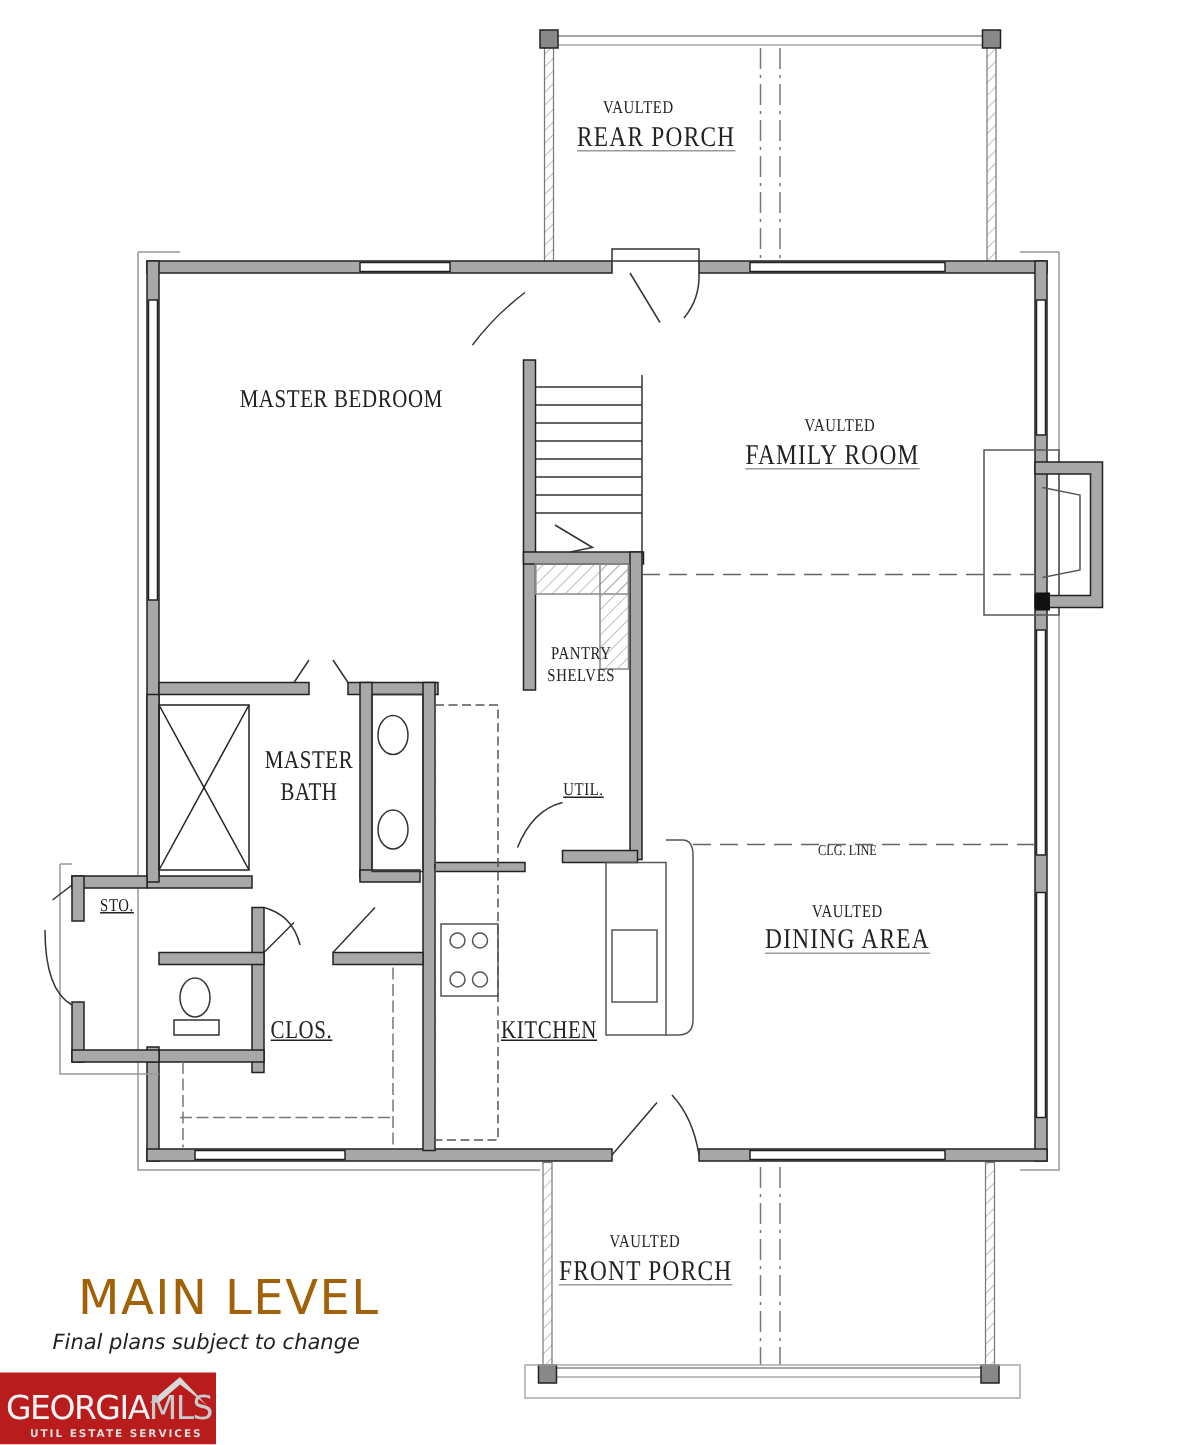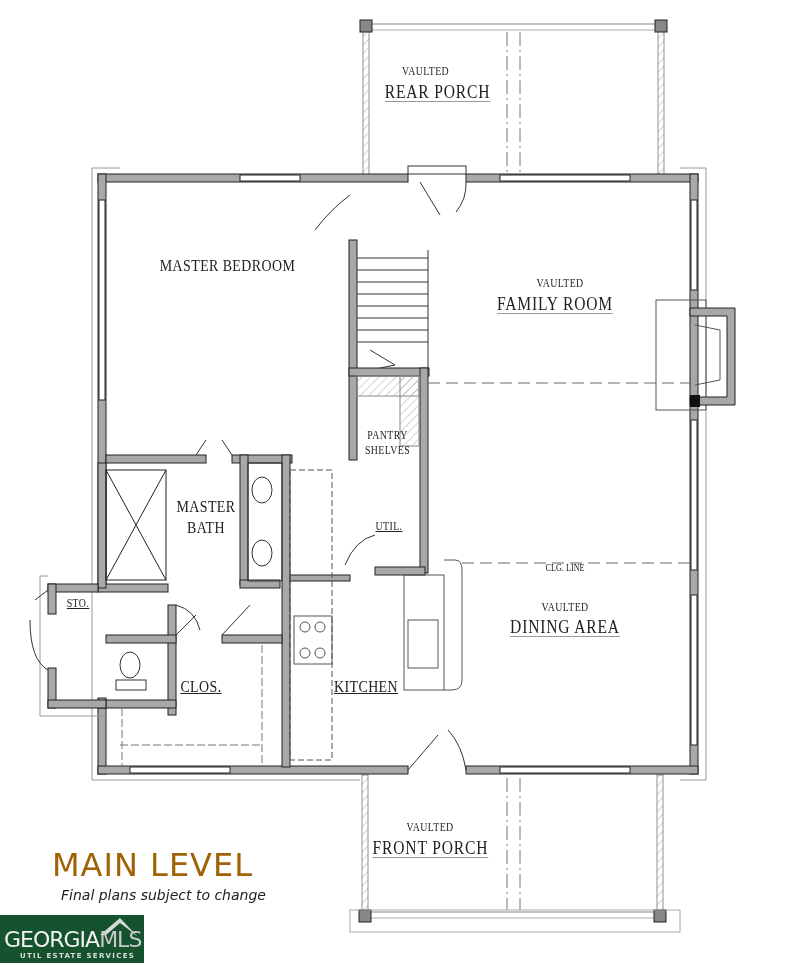--- a/index.html
+++ b/index.html
@@ -3,22 +3,22 @@
 <meta charset="utf-8">
 <style>
   html,body{margin:0;padding:0;background:#fff;}
   body{width:789px;height:963px;position:relative;overflow:hidden;font-family:"Liberation Serif",serif;}
   svg{position:absolute;left:0;top:0;}
   .lbl{position:absolute;color:#222;text-align:center;white-space:nowrap;font-family:"Liberation Serif",serif;transform:scaleX(0.82);transform-origin:center;}
   .sm{font-size:12px;letter-spacing:0.5px;}
   .lg{font-size:19px;letter-spacing:1px;text-decoration:underline;text-decoration-color:#999;text-underline-offset:3px;}
   .room{font-size:17px;letter-spacing:0.5px;}
   .title{position:absolute;left:52px;top:846px;font-family:"DejaVu Sans",sans-serif;font-size:32px;color:#a16207;letter-spacing:1px;}
-  .subtitle{position:absolute;left:61px;top:887px;font-family:"DejaVu Sans",sans-serif;font-style:italic;font-size:14px;color:#222;}
-  .logo{position:absolute;left:0;top:915px;width:144px;height:48px;background:#14532d;color:#eee;}
+  .subtitle{position:absolute;left:35px;top:887px;font-family:"DejaVu Sans",sans-serif;font-style:italic;font-size:14px;color:#222;}
+  .logo{position:absolute;left:0;top:915px;width:144px;height:48px;background:#b91c1c;color:#eee;}
   .logo .brand{position:absolute;left:4px;top:12px;font-family:"DejaVu Sans",sans-serif;font-size:22px;letter-spacing:-1px;color:#f2f2f2;}
   .logo .brand .mls{color:#c9c9c9;}
   .logo .sub{position:absolute;left:20px;top:37px;font-family:"DejaVu Sans",sans-serif;font-size:7px;letter-spacing:1.3px;color:#ddd;font-weight:bold;}
 </style>
 </head>
 <body>
 
 <svg width="789" height="963" viewBox="0 0 789 963" xmlns="http://www.w3.org/2000/svg">
   <defs>
     <pattern id="hatch" width="6" height="6" patternUnits="userSpaceOnUse" patternTransform="rotate(45)">

